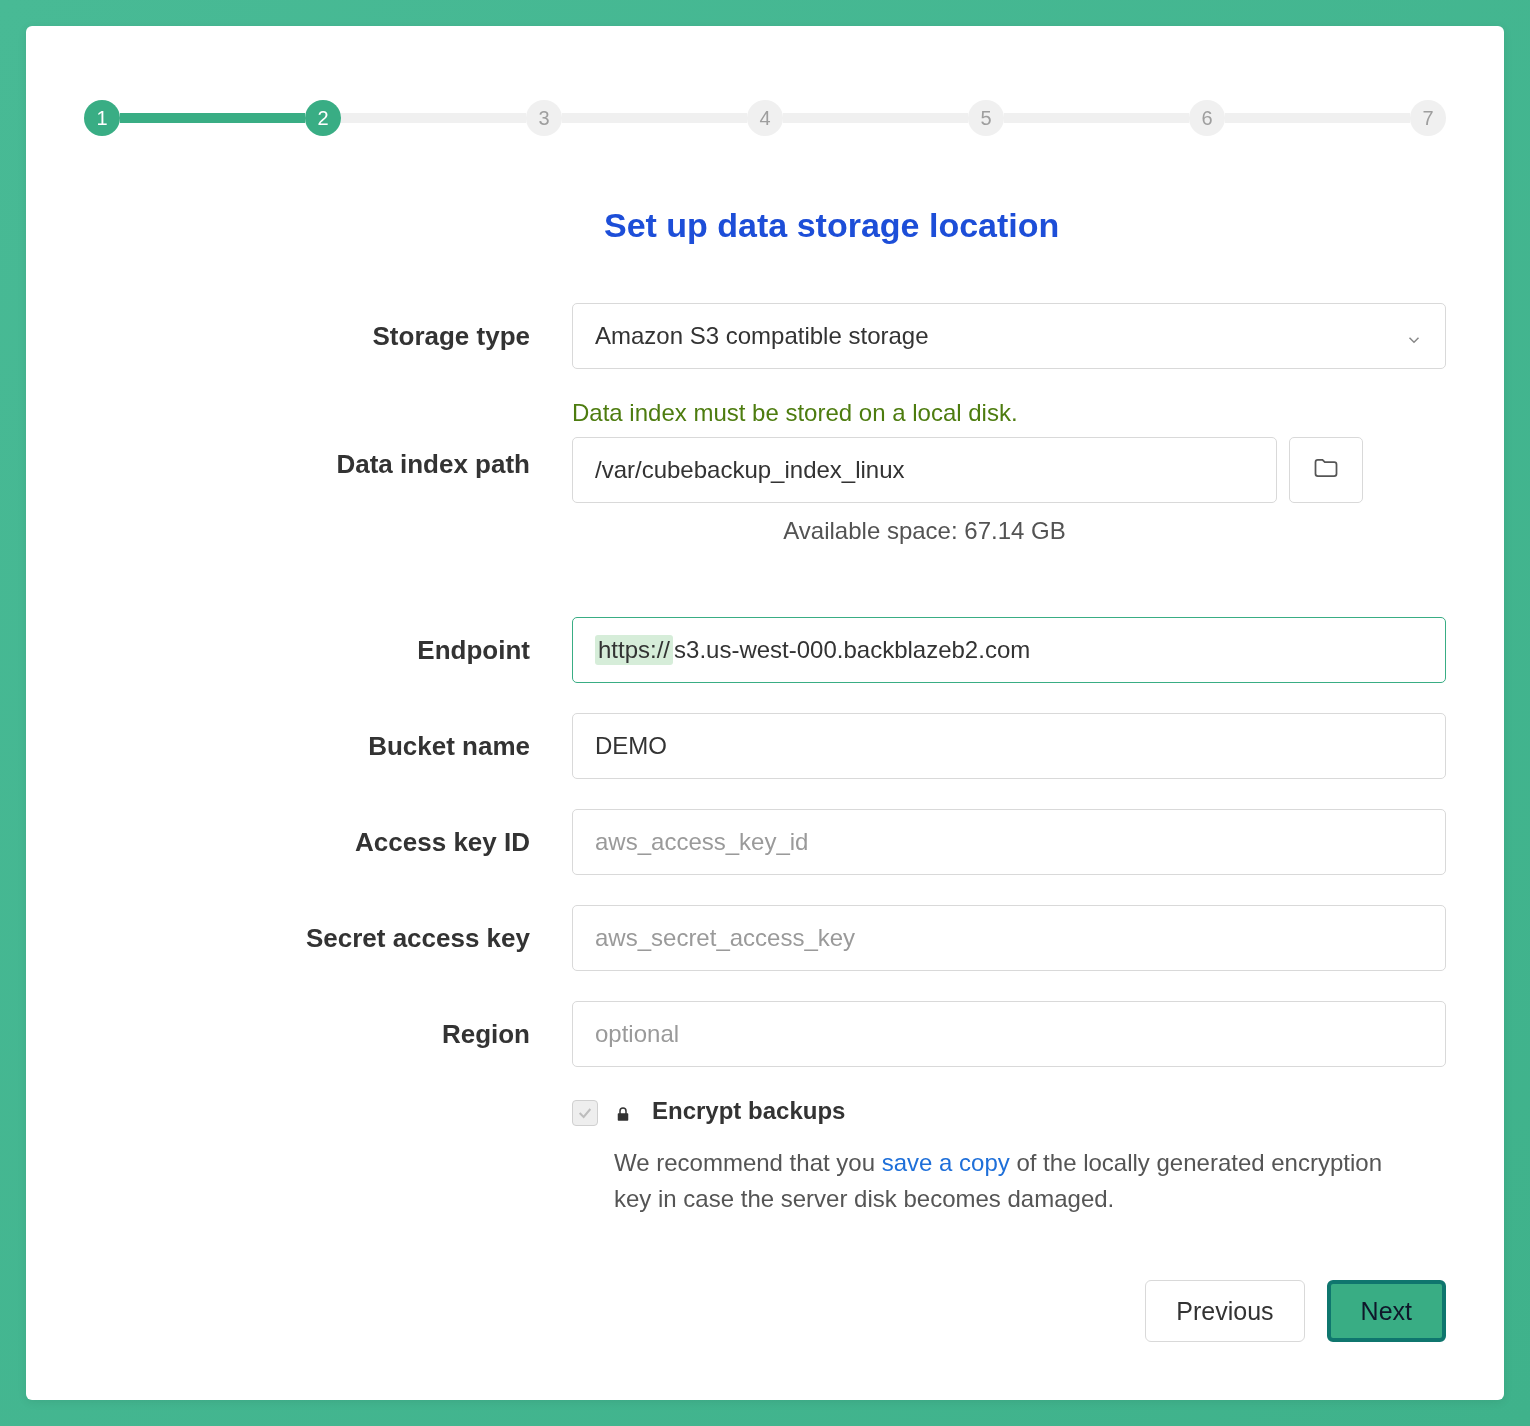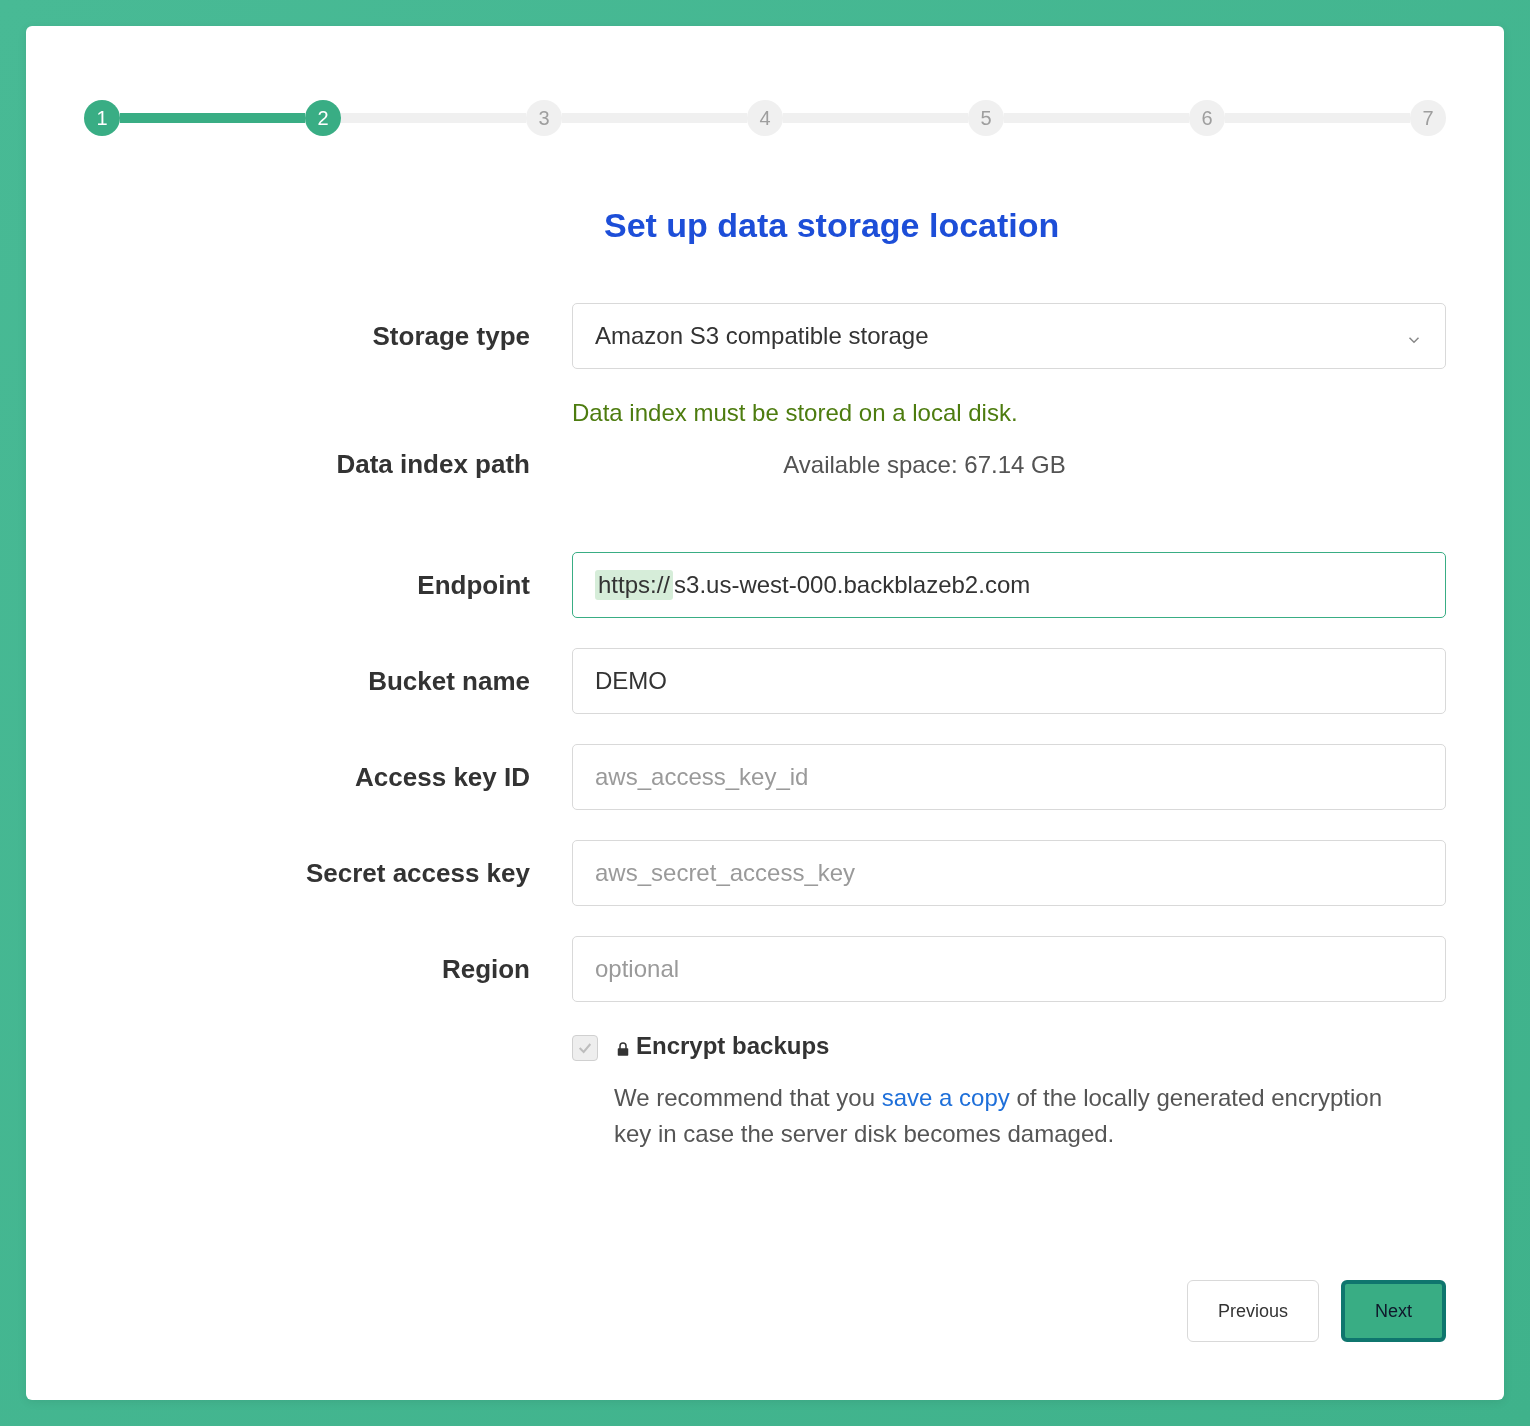--- a/index.html
+++ b/index.html
@@ -151,38 +151,38 @@
   .chk {
     width: 26px; height: 26px;
     border: 1px solid #d0d0d0;
     background: #eeeeee;
     border-radius: 4px;
     display:flex; align-items:center; justify-content:center;
     margin-top: 3px;
     flex-shrink:0;
   }
   .chk svg { width:16px; height:16px; stroke:#bdbdbd; stroke-width:3; fill:none; }
-  .encrypt-title { font-size: 24px; font-weight:700; color:#333; display:flex; align-items:center; gap:4px; }
+  .encrypt-title { font-size: 24px; font-weight:700; color:#333; display:flex; align-items:center; gap:20px; }
   .encrypt-title .lock { width:18px; height:18px; }
   .encrypt-title .lock svg { width:18px; height:20px; fill:#333; }
   .encrypt-desc { font-size: 24px; color:#555; line-height:1.5; margin-top:20px; max-width: 790px; }
   .encrypt-desc .link { color:#1e6fd9; }
 
   .footer {
     position: absolute;
     right: 58px;
     bottom: 58px;
     display: flex;
     gap: 22px;
   }
   .btn {
     height: 62px;
     padding: 0 30px;
     border-radius: 6px;
-    font-size: 18px;
+    font-size: 25px;
     display:flex; align-items:center; justify-content:center;
     cursor: pointer;
   }
   .btn-secondary { background:#fff; border:1px solid #d9d9d9; color:#333; }
   .btn-primary { background:#39ad84; border:4px solid #0f766e; color:#0f172a; font-weight:400; }
 
   .tall-gap { margin-top: 42px; }
 </style>
 </head>
 <body>
@@ -221,20 +221,30 @@
                 </svg>
             </span>
           </div>
         </div>
       </div>
 
       <div class="row" style="align-items:flex-start;">
         <div class="label" style="padding-top:50px;">Data index path</div>
         <div class="field">
           <div class="note-link">Data index must be stored on a local disk.</div>
+          <div class="inline">
+            <input class="input-text input-short" value="/var/cubebackup_index_linux" style="">
+            <div class="folder-btn">
+              <span>
+                <svg viewBox="0 0 24 24">
+                    <path d="M3 7a2 2 0 0 1 2-2h4l2 2h8a2 2 0 0 1 2 2v8a2 2 0 0 1-2 2H5a2 2 0 0 1-2-2V7z"></path>
+                  </svg>
+              </span>
+            </div>
+          </div>
           <div class="avail">Available space: 67.14 GB</div>
         </div>
       </div>
 
       <div class="row tall-gap">
         <div class="label">Endpoint</div>
         <div class="field">
           <div class="endpoint-box">
             <span class="endpoint-prefix">https://</span>
               <span>s3.us-west-000.backblazeb2.com</span>

